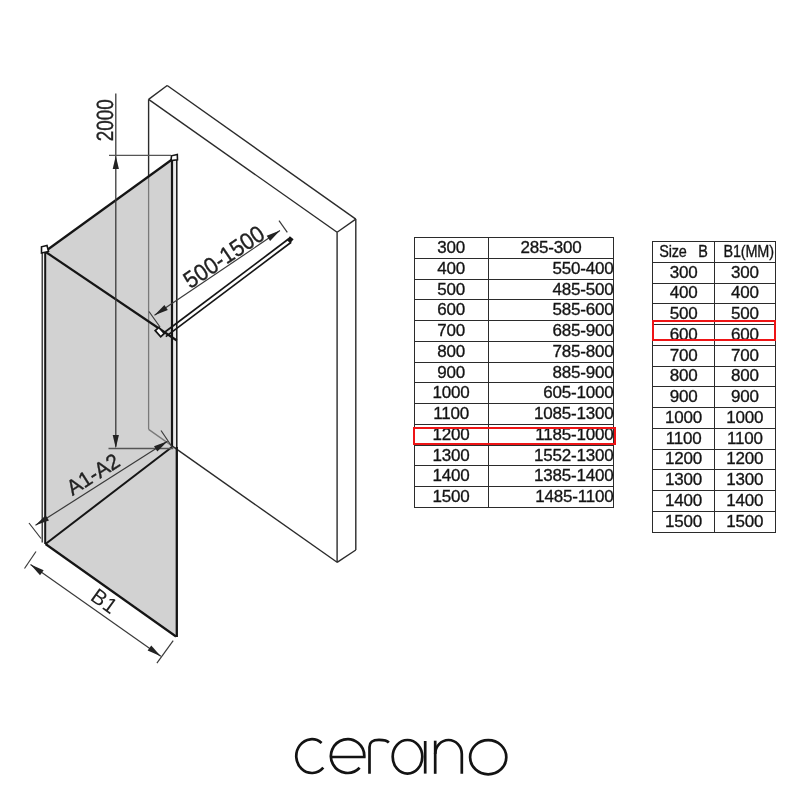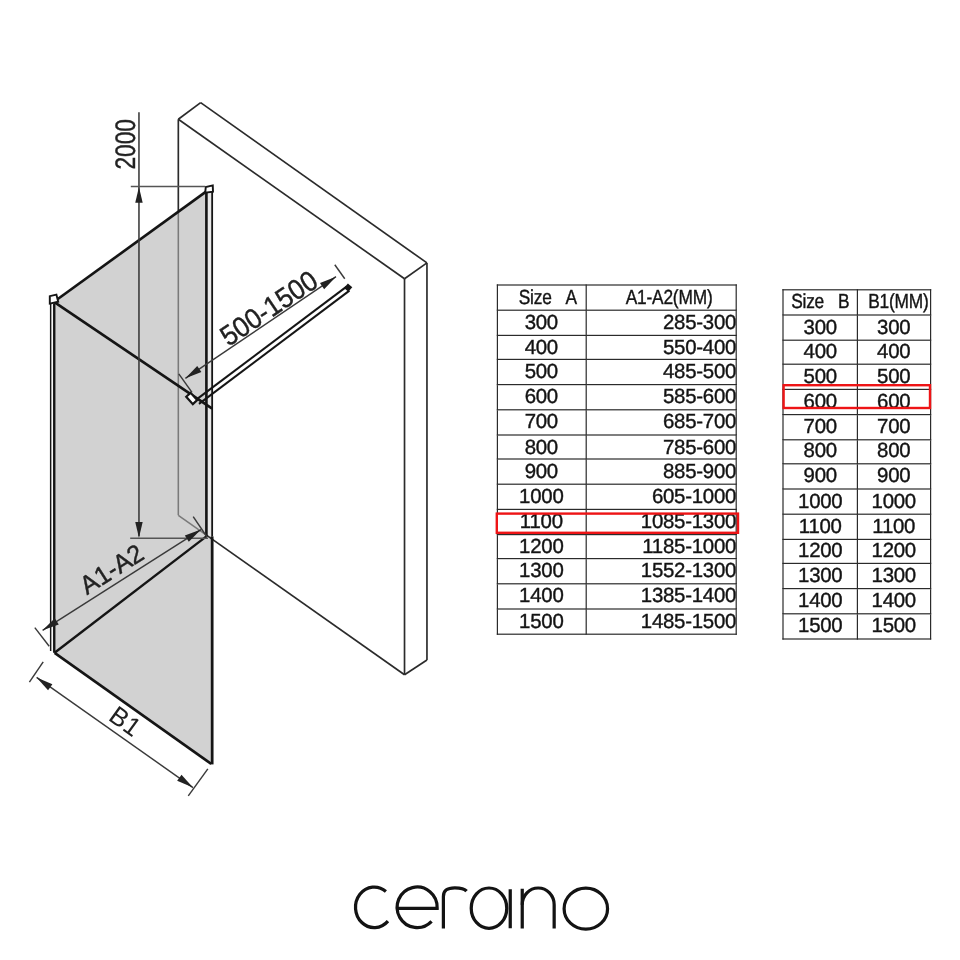--- a/index.html
+++ b/index.html
@@ -90,47 +90,43 @@
   <polygon points="0,0 14,-3.1 14,3.1" fill="#222" transform="translate(160.8 656.3) rotate(215.8)"></polygon>
   <text x="100" y="607" transform="rotate(35.8 100 607)" text-anchor="middle" font-size="21.5" text-rendering="geometricPrecision" fill="#222">B1</text>
 </svg>
 
 <table class="tbl" id="t1" style="left:413.5px;top:237.2px;width:200px;border:1.5px solid #2a2a2a;">
   <colgroup>
       <col style="width:74.2px">
       <col style="width:125.8px">
     </colgroup>
   <tbody>
-      <tr>
-        <td class="hd"><span style="margin-left:10px">Size&nbsp;&nbsp;&nbsp;A</span></td>
-        <td class="hd"><span style="margin-left:13px">A1-A2(MM)</span></td>
-      </tr>
   <tr>
         <td>300</td>
         <td>285-300</td>
       </tr>
   <tr>
         <td>400</td>
         <td>550-400</td>
       </tr>
   <tr>
         <td>500</td>
         <td>485-500</td>
       </tr>
   <tr>
         <td>600</td>
         <td>585-600</td>
       </tr>
   <tr>
         <td>700</td>
-        <td>685-700</td>
+        <td>685-900</td>
       </tr>
   <tr>
         <td>800</td>
-        <td>785-600</td>
+        <td>785-800</td>
       </tr>
   <tr>
         <td>900</td>
         <td>885-900</td>
       </tr>
   <tr>
         <td>1000</td>
         <td>605-1000</td>
       </tr>
   <tr>
@@ -144,21 +140,21 @@
   <tr>
         <td>1300</td>
         <td>1552-1300</td>
       </tr>
   <tr>
         <td>1400</td>
         <td>1385-1400</td>
       </tr>
   <tr>
         <td>1500</td>
-        <td>1485-1500</td>
+        <td>1485-1100</td>
       </tr>
 </tbody>
   </table>
 
 <table class="tbl" style="left:652.3px;top:241px;width:122.5px;border:1.5px solid #2a2a2a;">
   <colgroup>
       <col style="width:61.5px">
       <col style="width:61px">
     </colgroup>
   <tbody>

